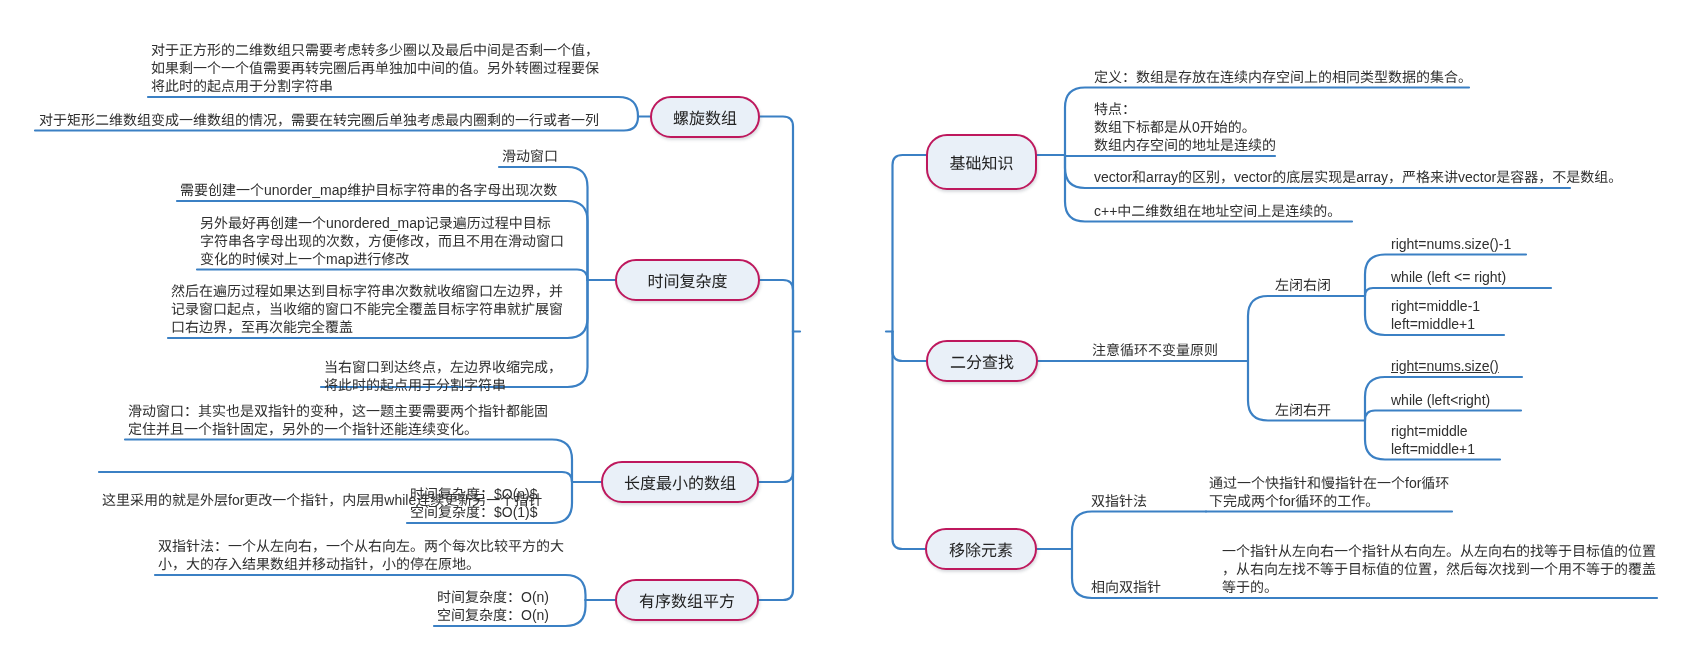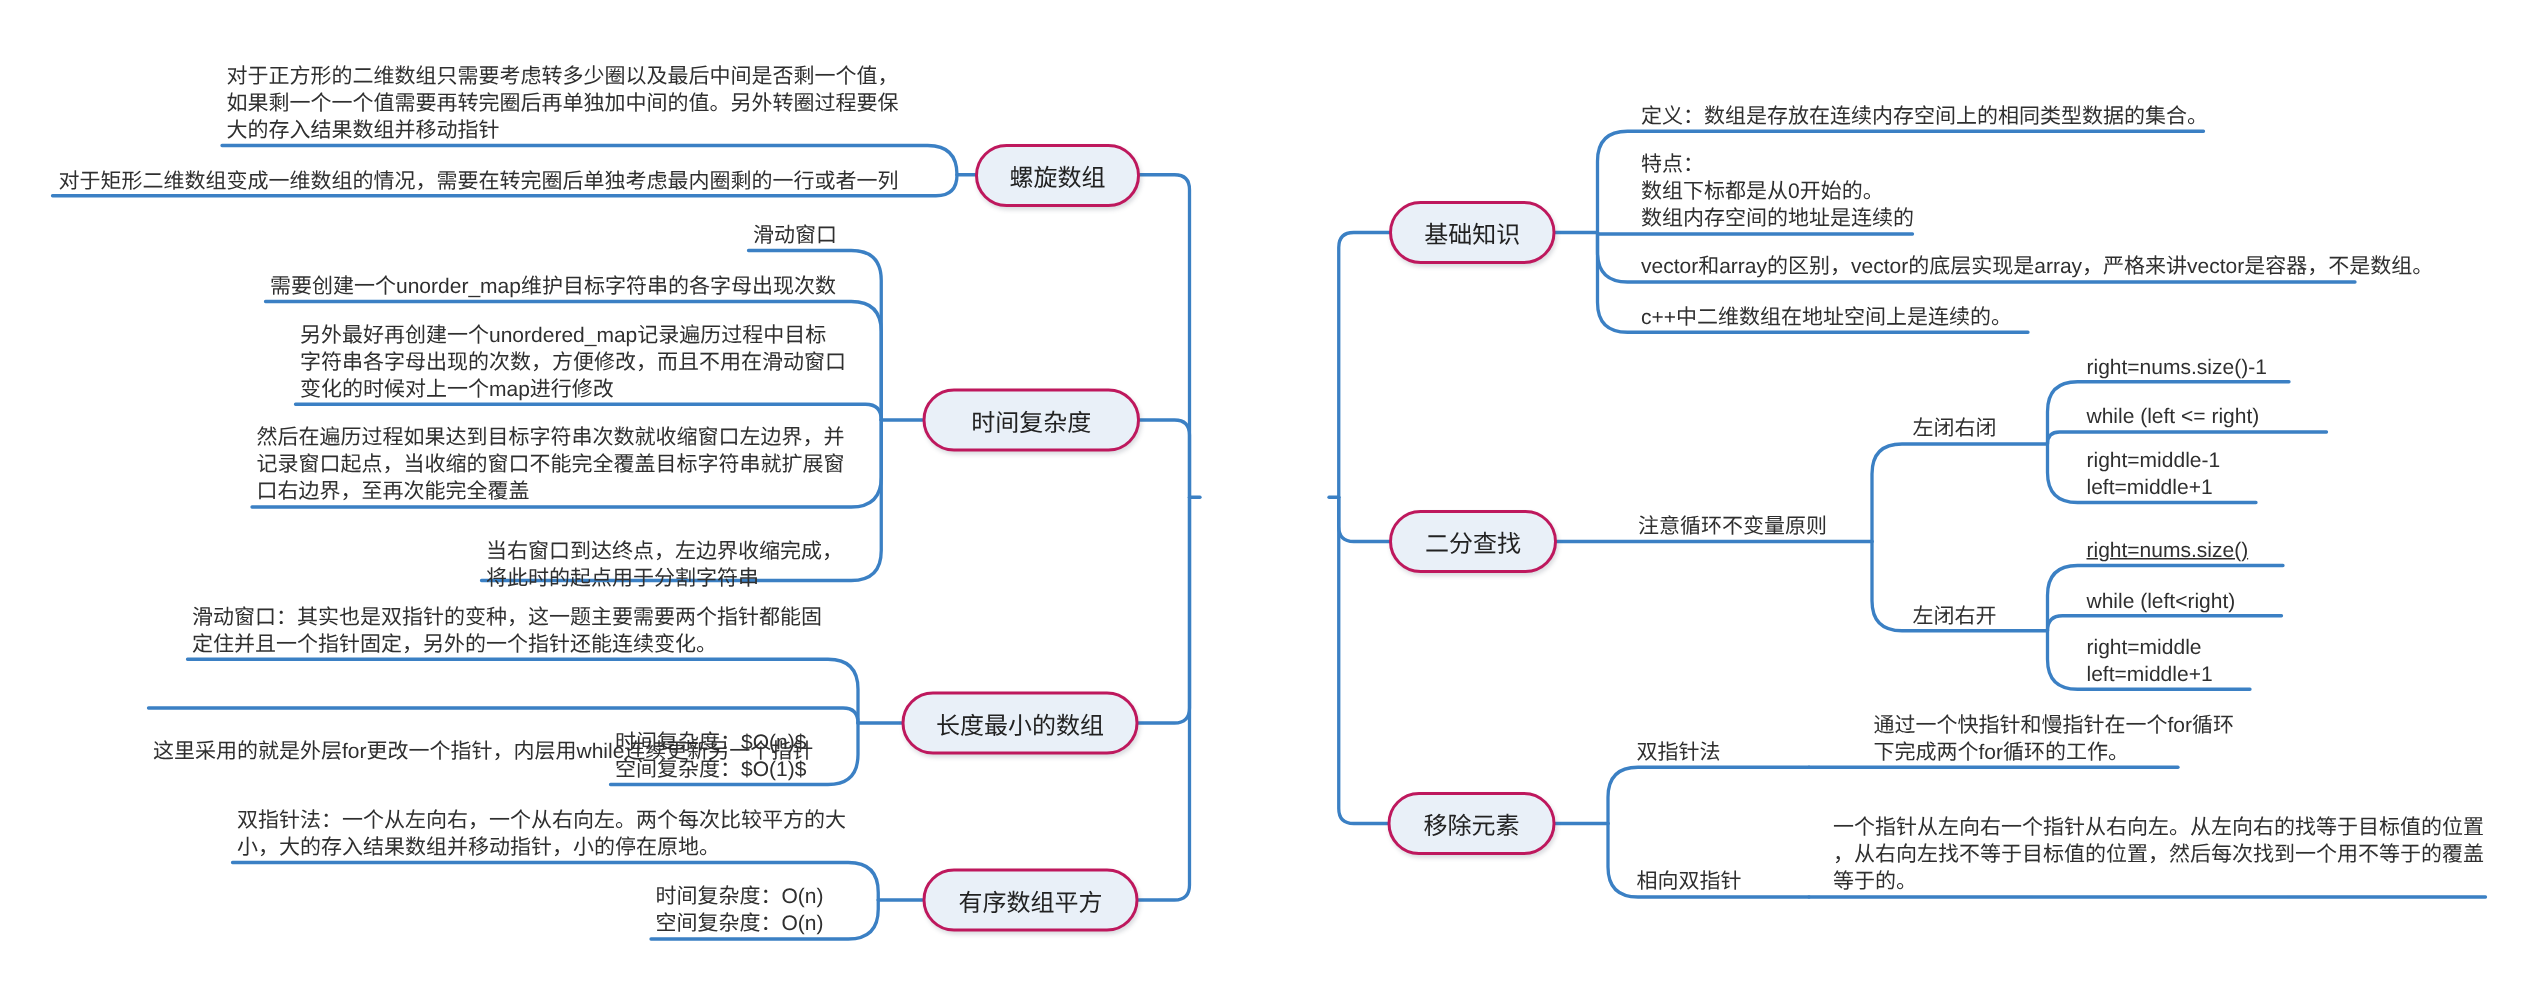--- a/index.html
+++ b/index.html
@@ -80,21 +80,21 @@
       <path d="M 925 549 L 902.5 549 Q 892.5 549 892.5 539 L 892.5 331.5" fill="none" stroke="#3b80c4" stroke-width="2.2" stroke-linecap="round"></path>
       <path d="M 1037 549 L 1072 549" fill="none" stroke="#3b80c4" stroke-width="2.2" stroke-linecap="round"></path>
       <path d="M 1206 511.5 L 1092 511.5 Q 1072 511.5 1072 531.5 L 1072 549" fill="none" stroke="#3b80c4" stroke-width="2.2" stroke-linecap="round"></path>
       <path d="M 1452 511.5 L 1206 511.5" fill="none" stroke="#3b80c4" stroke-width="2.2" stroke-linecap="round"></path>
       <path d="M 1206 598 L 1092 598 Q 1072 598 1072 578 L 1072 549" fill="none" stroke="#3b80c4" stroke-width="2.2" stroke-linecap="round"></path>
       <path d="M 1657 598 L 1206 598" fill="none" stroke="#3b80c4" stroke-width="2.2" stroke-linecap="round"></path>
     </svg>
     <div class="topic" style="left: 650px; top: 95.5px; width: 110px; height: 42px; border-radius: 21px;">螺旋数组</div>
     <div class="leaf" style="left: 151px; top: 41px;">对于正方形的二维数组只需要考虑转多少圈以及最后中间是否剩一个值，
 如果剩一个一个值需要再转完圈后再单独加中间的值。另外转圈过程要保
-大的存入结果数组并移动指针</div>
+将此时的起点用于分割字符串</div>
     <div class="leaf" style="left: 39px; top: 110.5px;">对于矩形二维数组变成一维数组的情况，需要在转完圈后单独考虑最内圈剩的一行或者一列</div>
     <div class="topic" style="left: 615px; top: 259px; width: 145px; height: 42px; border-radius: 21px;">时间复杂度</div>
     <div class="leaf" style="left: 502px; top: 147px;">滑动窗口</div>
     <div class="leaf" style="left: 200px; top: 213.5px;">另外最好再创建一个unordered_map记录遍历过程中目标
 字符串各字母出现的次数，方便修改，而且不用在滑动窗口
 变化的时候对上一个map进行修改</div>
     <div class="leaf" style="left: 180px; top: 181px;">需要创建一个unorder_map维护目标字符串的各字母出现次数</div>
     <div class="leaf" style="left: 171px; top: 282px;">然后在遍历过程如果达到目标字符串次数就收缩窗口左边界，并
 记录窗口起点，当收缩的窗口不能完全覆盖目标字符串就扩展窗
 口右边界，至再次能完全覆盖</div>
@@ -104,40 +104,40 @@
     <div class="leaf" style="left: 128px; top: 401.5px;">滑动窗口：其实也是双指针的变种，这一题主要需要两个指针都能固
 定住并且一个指针固定，另外的一个指针还能连续变化。</div>
     <div class="leaf" style="left: 102px; top: 452px; margin-top: 39px;">这里采用的就是外层for更改一个指针，内层用while连续更新另一个指针</div>
     <div class="leaf" style="left: 410px; top: 485px;">时间复杂度：$O(n)$
 空间复杂度：$O(1)$</div>
     <div class="topic" style="left: 615px; top: 579px; width: 144px; height: 42px; border-radius: 21px;">有序数组平方</div>
     <div class="leaf" style="left: 158px; top: 537px;">双指针法：一个从左向右，一个从右向左。两个每次比较平方的大
 小，大的存入结果数组并移动指针，小的停在原地。</div>
     <div class="leaf" style="left: 437px; top: 588px;">时间复杂度：O(n)
 空间复杂度：O(n)</div>
-    <div class="topic" style="left: 926px; top: 134px; width: 111px; height: 42px; border-radius: 21px; font-family: Liberation Serif, serif;">基础知识</div>
+    <div class="topic" style="left: 926px; top: 134px; width: 111px; height: 56px; border-radius: 21px; font-family: Liberation Serif, serif;">基础知识</div>
     <div class="leaf" style="left: 1094px; top: 67.5px;">定义：数组是存放在连续内存空间上的相同类型数据的集合。</div>
     <div class="leaf" style="left: 1094px; top: 100px;">特点：
 数组下标都是从0开始的。
 数组内存空间的地址是连续的</div>
     <div class="leaf" style="left: 1094px; top: 168px;">vector和array的区别，vector的底层实现是array，严格来讲vector是容器，不是数组。</div>
     <div class="leaf" style="left: 1094px; top: 201.5px;">c++中二维数组在地址空间上是连续的。</div>
     <div class="topic" style="left: 926px; top: 340px; width: 112px; height: 42px; border-radius: 21px;">二分查找</div>
     <div class="leaf" style="left: 1092px; top: 341px;">注意循环不变量原则</div>
     <div class="leaf" style="left: 1275px; top: 276px;">左闭右闭</div>
     <div class="leaf" style="left: 1391px; top: 234.5px;">right=nums.size()-1</div>
     <div class="leaf" style="left: 1391px; top: 268px;">while (left &lt;= right)</div>
     <div class="leaf" style="left: 1391px; top: 297px;">right=middle-1
 left=middle+1</div>
     <div class="leaf" style="left: 1275px; top: 400.5px;">左闭右开</div>
     <div class="leaf" style="left: 1391px; top: 357px; text-decoration: underline;">right=nums.size()</div>
     <div class="leaf" style="left: 1391px; top: 390.5px;">while (left&lt;right)</div>
     <div class="leaf" style="left: 1391px; top: 421.5px;">right=middle
 left=middle+1</div>
     <div class="topic" style="left: 925px; top: 528px; width: 112px; height: 42px; border-radius: 21px;">移除元素</div>
     <div class="leaf" style="left: 1091px; top: 491.5px;">双指针法</div>
-    <div class="leaf" style="left: 1209px; top: 473.5px; margin-left: 40px;">通过一个快指针和慢指针在一个for循环
+    <div class="leaf" style="left: 1209px; top: 473.5px;">通过一个快指针和慢指针在一个for循环
 下完成两个for循环的工作。</div>
     <div class="leaf" style="left: 1091px; top: 578px;">相向双指针</div>
     <div class="leaf" style="left: 1222px; top: 542px;">一个指针从左向右一个指针从右向左。从左向右的找等于目标值的位置
 ，从右向左找不等于目标值的位置，然后每次找到一个用不等于的覆盖
 等于的。</div>
   </div>
 
 </body></html>

